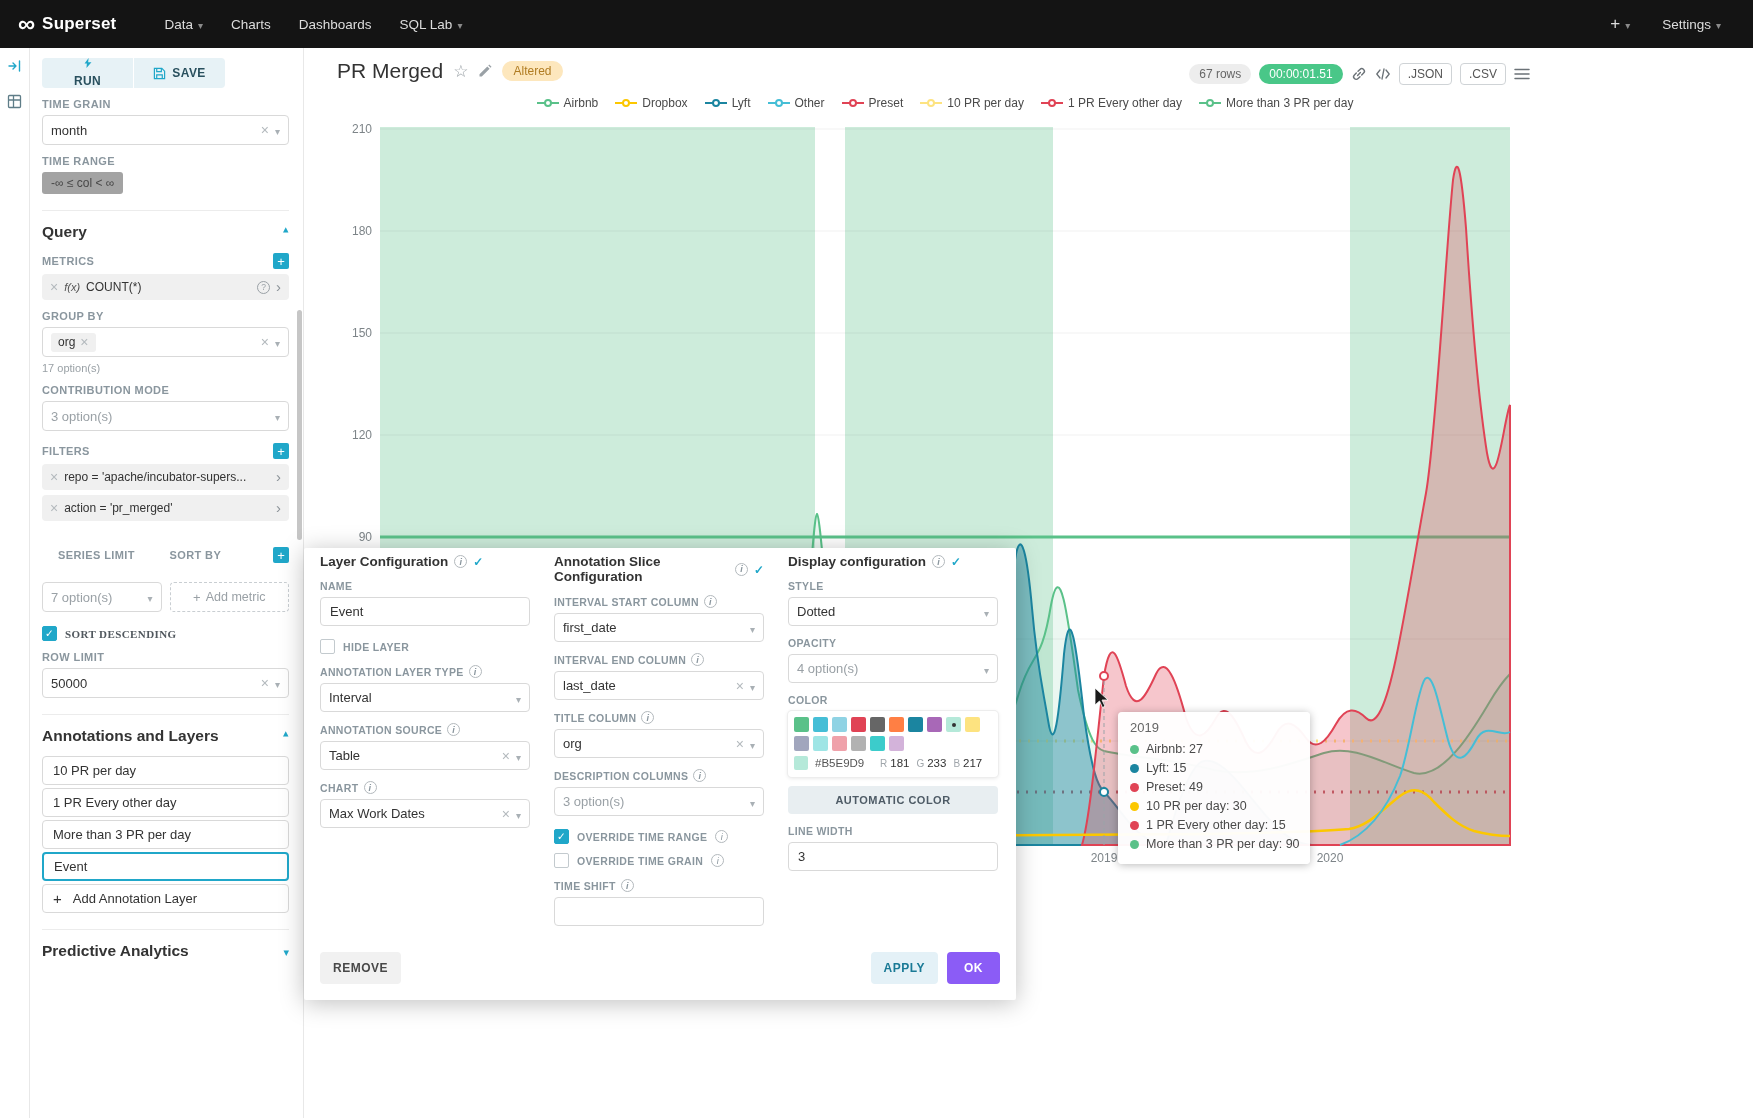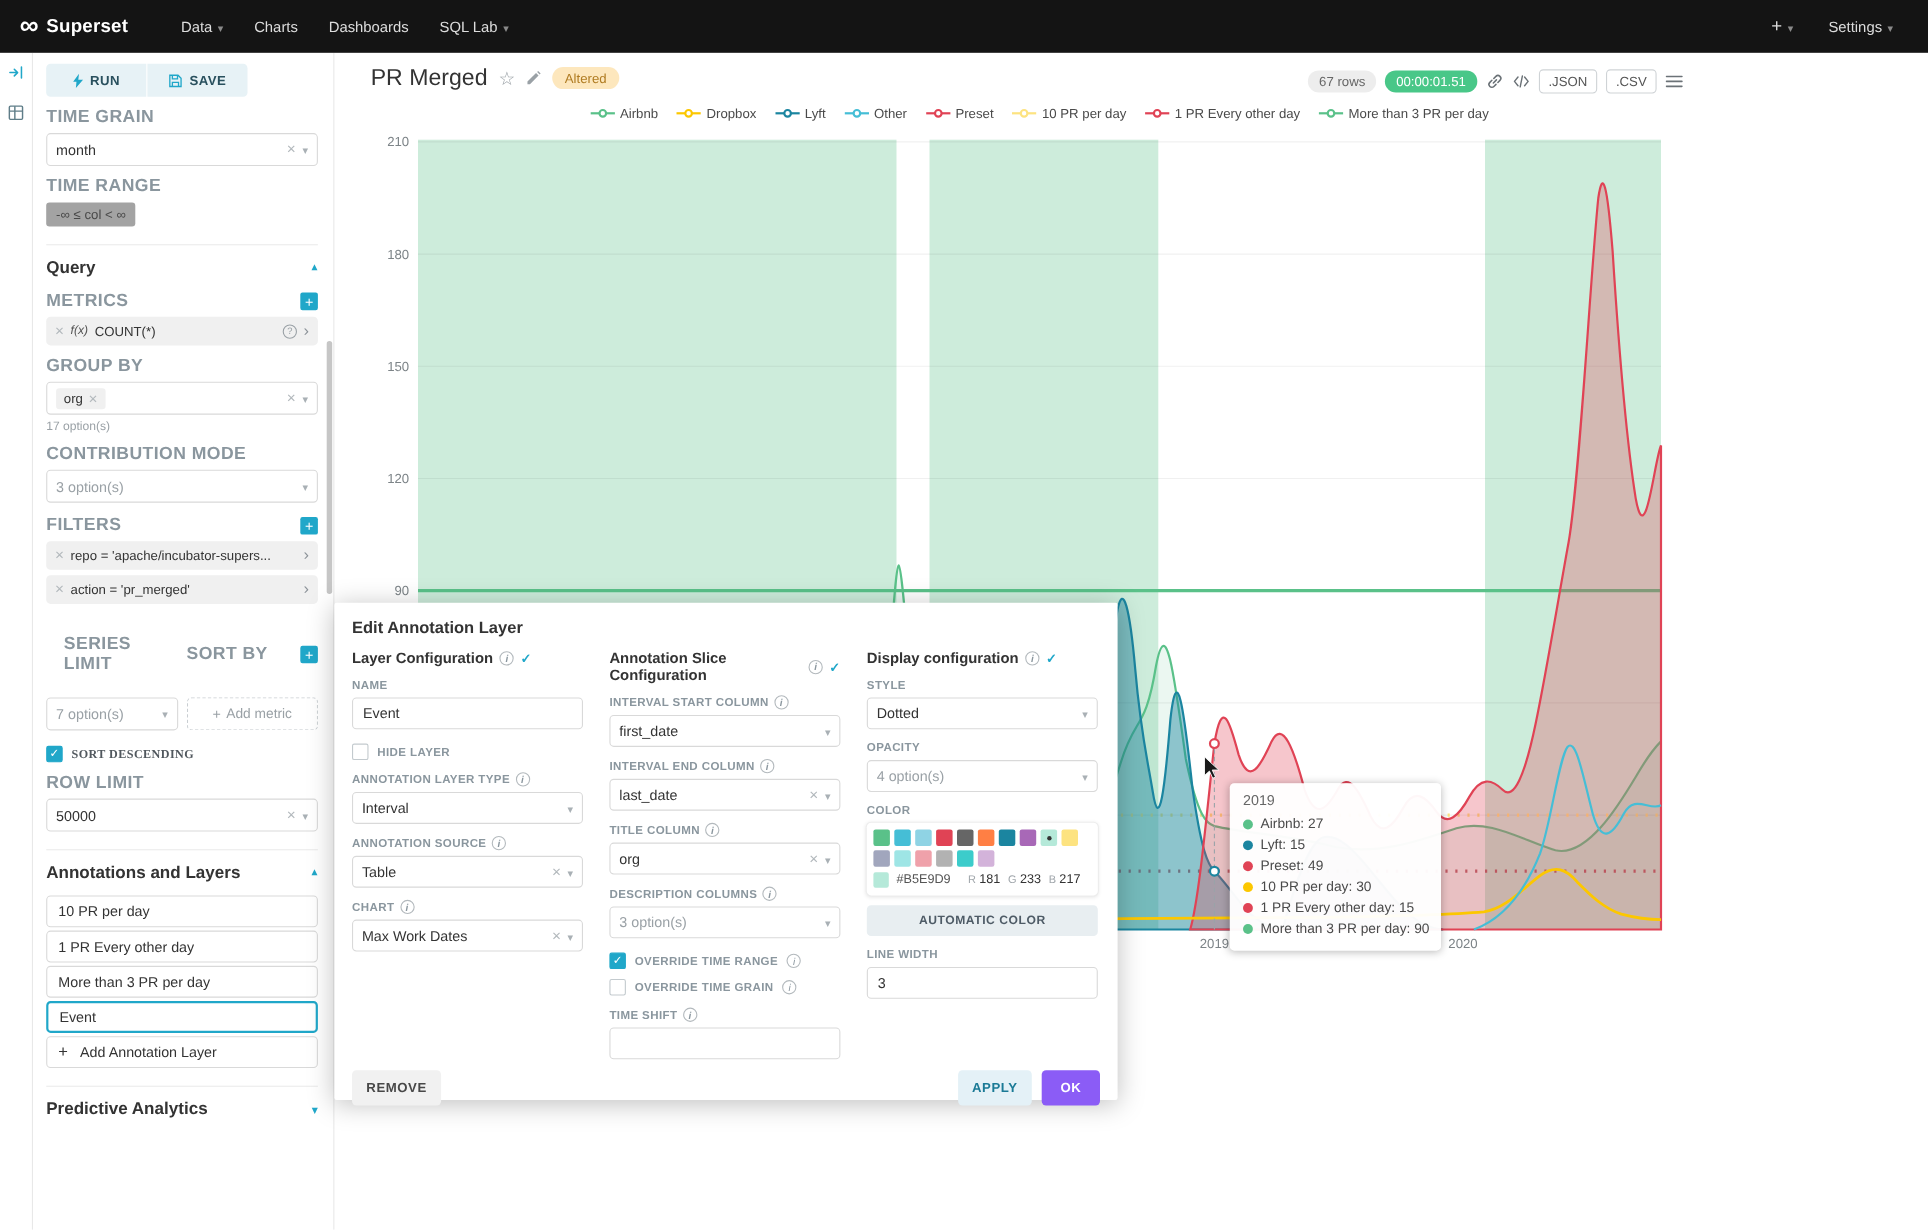--- a/index.html
+++ b/index.html
@@ -16,23 +16,23 @@
   .nav-right { margin-left:auto; display:flex; align-items:center; gap:4px; }
   .nav-plus { color:#ddd; font-size:17px; }
 
   
   .strip { position:absolute; top:48px; left:0; bottom:0; width:30px; background:#fff; border-right:1px solid #e8e8e8; display:flex; flex-direction:column; align-items:center; padding-top:10px; gap:16px; z-index:6; }
 
   
   .panel { position:absolute; top:48px; left:30px; bottom:0; width:274px; background:#fff; border-right:1px solid #e8e8e8; padding:10px 14px 0 12px; overflow:hidden; z-index:6; }
   .run-row { display:flex; margin-bottom:10px; }
   .btn-run, .btn-save { height:30px; width:91px; display:flex; align-items:center; justify-content:center; gap:6px; background:#e7f2f6; color:#29505e; font-size:12px; font-weight:700; letter-spacing:.4px; cursor:pointer; }
-  .btn-run { border-radius:4px 0 0 4px; margin-right:1px; }
+  .btn-run { border-radius:4px 0 0 4px; margin-right:1px;flex-direction:column; }
   .btn-save { border-radius:0 4px 4px 0; }
-  .flabel { font-size:16px; font-weight:600; color:#8a969e; letter-spacing:.4px; margin:10px 0 5px; display:flex; align-items:center; gap:5px; }
+  .flabel { font-size:11px; font-weight:600; color:#8a969e; letter-spacing:.4px; margin:10px 0 5px; display:flex; align-items:center; gap:5px; }
   .label-row { display:flex; align-items:center; justify-content:space-between; margin:12px 0 5px; }
   .label-row .flabel { margin:0; }
   .select { display:flex; align-items:center; height:30px; border:1px solid #d9d9d9; border-radius:4px; padding:0 8px; background:#fff; gap:6px; cursor:pointer; }
   .select-value { flex:1; font-size:13px; color:#333; white-space:nowrap; overflow:hidden; text-overflow:ellipsis; }
   .ph .select-value { color:#9aa1a6; }
   .icon-x { cursor:pointer; } .icon-x::before { content:"×"; color:#b3b9bd; font-size:14px; line-height:1; }
   .caret { } .caret::before { content:"▾"; color:#a9b0b5; font-size:10px; }
   .caret-up { display:inline-block; transform:rotate(180deg); } .caret-up::before { content:"▾"; color:#20a7c9; font-size:11px; }
   .caret-dn::before { content:"▾"; color:#20a7c9; font-size:11px; }
   .tag { display:inline-block; background:#a3a3a3; border-radius:3px; font-size:12px; color:#484848; padding:4px 9px; }
@@ -470,21 +470,20 @@
         <span class="ctt-label">1 PR Every other day: 15</span>
       </div>
     <div class="ctt-row">
         <span class="ctt-dot" style="background: rgb(90, 193, 137);"></span>
         <span class="ctt-label">More than 3 PR per day: 90</span>
       </div>
   </div>
 </div>
 
 <div class="modal">
-  <div class="modal-title">Edit Annotation Layer</div>
   <div class="modal-body">
 
     <div class="mcol">
       <div class="mcol-head">
         <span>Layer Configuration</span>
         <span class="info"></span>
         <span class="tick"></span>
       </div>
       <div class="mlabel">NAME</div>
       <input class="minput" value="Event" style="">

